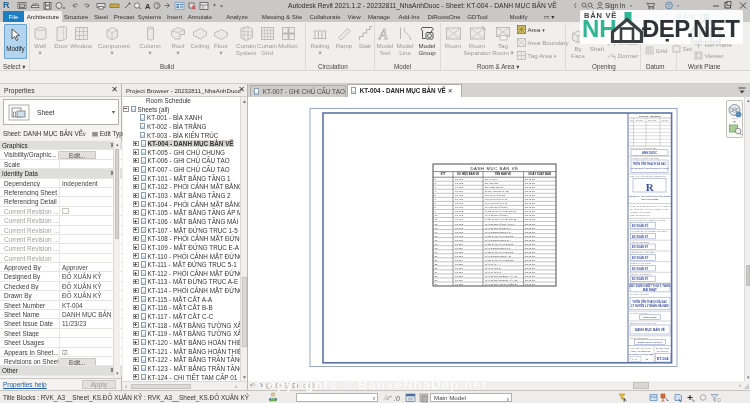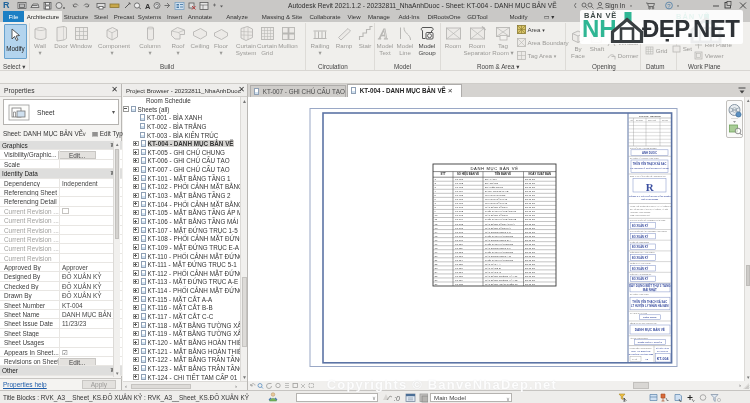--- a/index.html
+++ b/index.html
@@ -802,21 +802,21 @@
         <path d="M58 2.5 h5 l1.5 1.5 0 4.5 -6.5 0 z" fill="#cfe0f2" stroke="#5a82aa" stroke-width="0.7"></path>
           <path d="M62 7 l1.5 3 1 -1" stroke="#333" stroke-width="0.6"></path>
         <path d="M73 3 l0 5 m-2.5 -2.5 l5 0" stroke="#222" stroke-width="1"></path>
           <path d="M75 7 l1.5 2.5 1 -1" stroke="#333" stroke-width="0.6"></path>
         <circle cx="86" cy="5.5" r="2.8" stroke="#999"></circle>
         <path d="M94 2.5 l7 0 -2.8 3 0 4 -1.4 -1.2 0 -2.8 z" fill="#dfe8f2" stroke="#7a8ba0" stroke-width="0.7"></path>
           <circle cx="102" cy="8" r="1.6" fill="#eee" stroke="#999" stroke-width="0.5"></circle>
       </g>
     </svg>
   </div>
-  <div id="copywm" style="position:absolute;left:257px;top:376.5px;width:300px;height:16px;font-size:13px;letter-spacing:1.2px;color:rgba(255,255,255,0.92);font-weight:bold;white-space:nowrap;text-shadow:0 0 1px rgba(190,196,205,0.45);text-align:right;">Copyrights © BanveNhaDep.net</div>
+  <div id="copywm" style="position:absolute;left:257px;top:376.5px;width:300px;height:16px;font-size:13px;letter-spacing:1.2px;color:rgba(255,255,255,0.92);font-weight:bold;white-space:nowrap;text-shadow:0 0 1px rgba(190,196,205,0.45);">Copyrights © BanveNhaDep.net</div>
   <div id="wm">
     <div style="position:absolute;left:4px;top:0.5px;font-size:7.5px;font-weight:bold;color:#3b4644;letter-spacing:0.8px;">BẢN VẼ</div>
     <div style="position:absolute;left:2px;top:7px;font-size:24px;font-weight:bold;color:#2fb694;letter-spacing:0px;line-height:24px;">NH</div>
     <div style="position:absolute;left:62px;top:7px;font-size:24px;font-weight:bold;color:#2e3236;letter-spacing:-0.5px;line-height:24px;">ĐẸP.NET</div>
     <svg width="34" height="32" viewBox="0 0 34 32" style="position:absolute;left:30px;top:1px;">
       <rect x="14.5" y="1" width="7" height="12" fill="#2fb694"></rect>
       <path d="M17 8.5 L31.5 21 L31.5 30.5 L2.5 30.5 L2.5 21 Z" fill="#fff" stroke="#3a3f42" stroke-width="3.2" stroke-linejoin="miter"></path>
       <rect x="11" y="17.5" width="12" height="13" fill="none" stroke="#3a3f42" stroke-width="2.6"></rect>
     </svg>
     <svg width="56" height="34" viewBox="0 0 56 34" style="position:absolute;left:94px;top:0px;opacity:0.10;">

